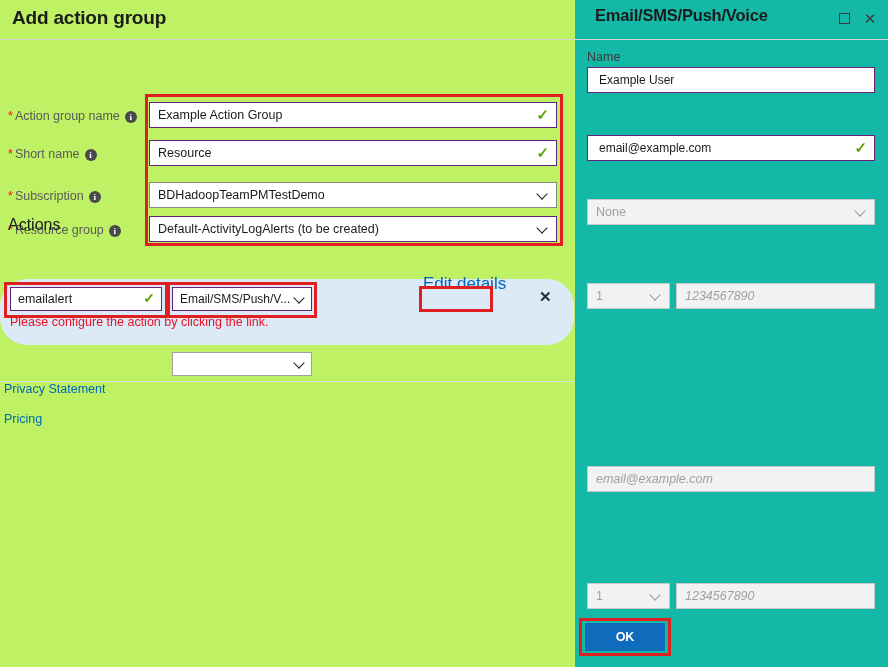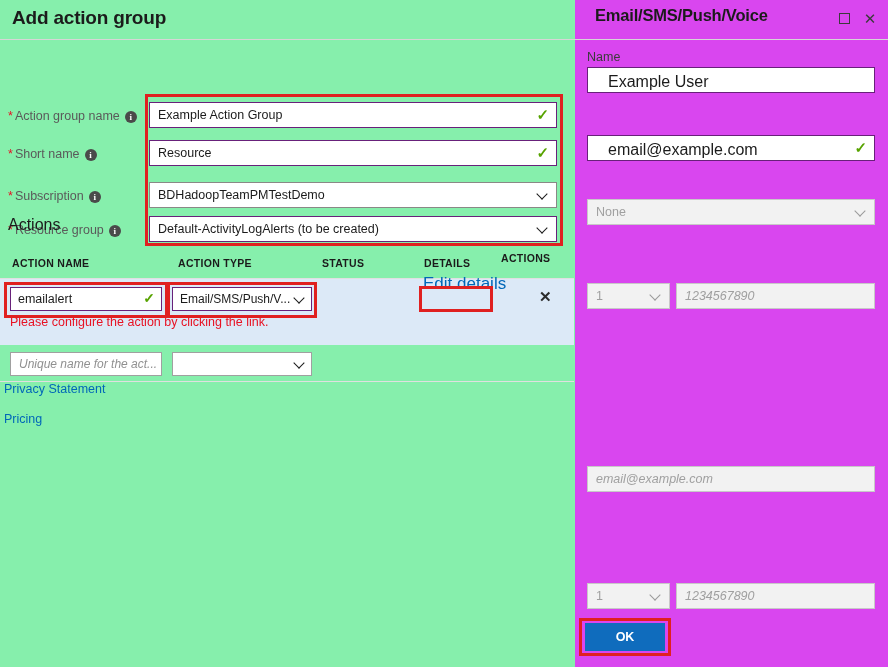--- a/index.html
+++ b/index.html
@@ -21,30 +21,30 @@
     height: 667px;
     background: #ffffff;
   }
 
   
   .blade-left {
     position: absolute;
     left: 0; top: 0;
     width: 658px;
     height: 667px;
-    background: #86efac;
+    background: #bef264;
     border-right: 1px solid #c8c8c8;
     box-sizing: border-box;
   }
   .blade-right {
     position: absolute;
     left: 575px; top: 0;
     width: 313px;
     height: 667px;
-    background: #d946ef;
+    background: #14b8a6;
     box-sizing: border-box;
   }
 
   .blade-header {
     position: relative;
     height: 40px;
     border-bottom: 1px solid #d6d6d6;
     box-sizing: border-box;
   }
   .blade-title {
@@ -186,20 +186,21 @@
   .th-type { left: 178px; }
   .th-status { left: 322px; }
   .th-details { left: 424px; }
   .th-actions { left: 501px; top: 3px; }
 
   .row-sel {
     position: absolute;
     left: 0; top: 279px;
     width: 574px; height: 66px;
     background: #dce9f7;
+    border-radius: 27px;
   }
   .cell-name-ctl {
     position: absolute;
     left: 10px; top: 8px;
     width: 152px; height: 24px;
     border: 1px solid #68217a;
     background: #ffffff;
     box-sizing: border-box;
   }
   .cell-name-ctl .val { position:absolute; left: 7px; top: 4px; font-size: 12.5px; color:#1b1b1b;}
@@ -283,22 +284,22 @@
   .r-input {
     position: absolute;
     box-sizing: border-box;
     border: 1px solid #8a8886;
     background: #ffffff;
     height: 26px;
   }
   .r-input.purple { border-color: #68217a; }
   .r-input.disabled { background: #f2f2f2; border-color: #c8c8c8; }
   .r-input .val {
-    position: absolute; left: 20px; top: 5px;
-    font-size: 16px; color: #1b1b1b; white-space: nowrap;
+    position: absolute; left: 11px; top: 5px;
+    font-size: 12px; color: #1b1b1b; white-space: nowrap;
   }
   .r-input .ph {
     position: absolute; left: 8px; top: 5px;
     font-size: 12.5px; color: #a0a0a0; font-style: italic; white-space: nowrap;
   }
   .r-input .ph.noital { font-style: normal; text-align: center; }
   .r-input .check-ok { right: 7px; top: 3px; }
   .r-input .chev { right: 8px; top: 7px; }
   .r-input.disabled .chev:before { border-color: #9a9a9a; }
 
@@ -369,50 +370,40 @@
           <span class="val">Default-ActivityLogAlerts (to be created)</span>
           <span class="chev"></span>
         </div>
       </div>
 
       <div class="redbox" style="left:145px; top:54px; width:418px; height:152px;"></div>
     </div>
 
     <div class="actions-heading">Actions</div>
 
-    <div class="tbl-head">
-      <div class="th th-name">ACTION NAME</div>
-      <div class="th th-type">ACTION TYPE</div>
-      <div class="th th-status">STATUS</div>
-      <div class="th th-details">DETAILS</div>
-      <div class="th th-actions">ACTIONS</div>
-    </div>
 
     <div class="row-sel">
       <div class="cell-name-ctl">
         <span class="val">emailalert</span>
         <span class="check-ok">✓</span>
       </div>
       <div class="cell-type-ctl">
         <span class="val">Email/SMS/Push/V...</span>
         <span class="chev"></span>
       </div>
     </div>
     <div class="edit-details">Edit details</div>
     <div class="row-x">✕</div>
     <div class="err-msg">Please configure the action by clicking the link.</div>
 
     <div class="redbox" style="left:4px;   top:282px; width:164px; height:36px;"></div>
     <div class="redbox" style="left:167px; top:282px; width:150px; height:36px;"></div>
     <div class="redbox" style="left:419px; top:286px; width:74px;  height:26px;"></div>
 
     <div class="row-new">
-      <div class="newname-ctl">
-        <span class="ph">Unique name for the act...</span>
-      </div>
       <div class="newtype-ctl">
         <span class="chev"></span>
       </div>
     </div>
 
     <div class="link-plain lnk-privacy">Privacy Statement</div>
     <div class="link-plain lnk-pricing">Pricing</div>
   </div>
 
   <div class="blade-right">

